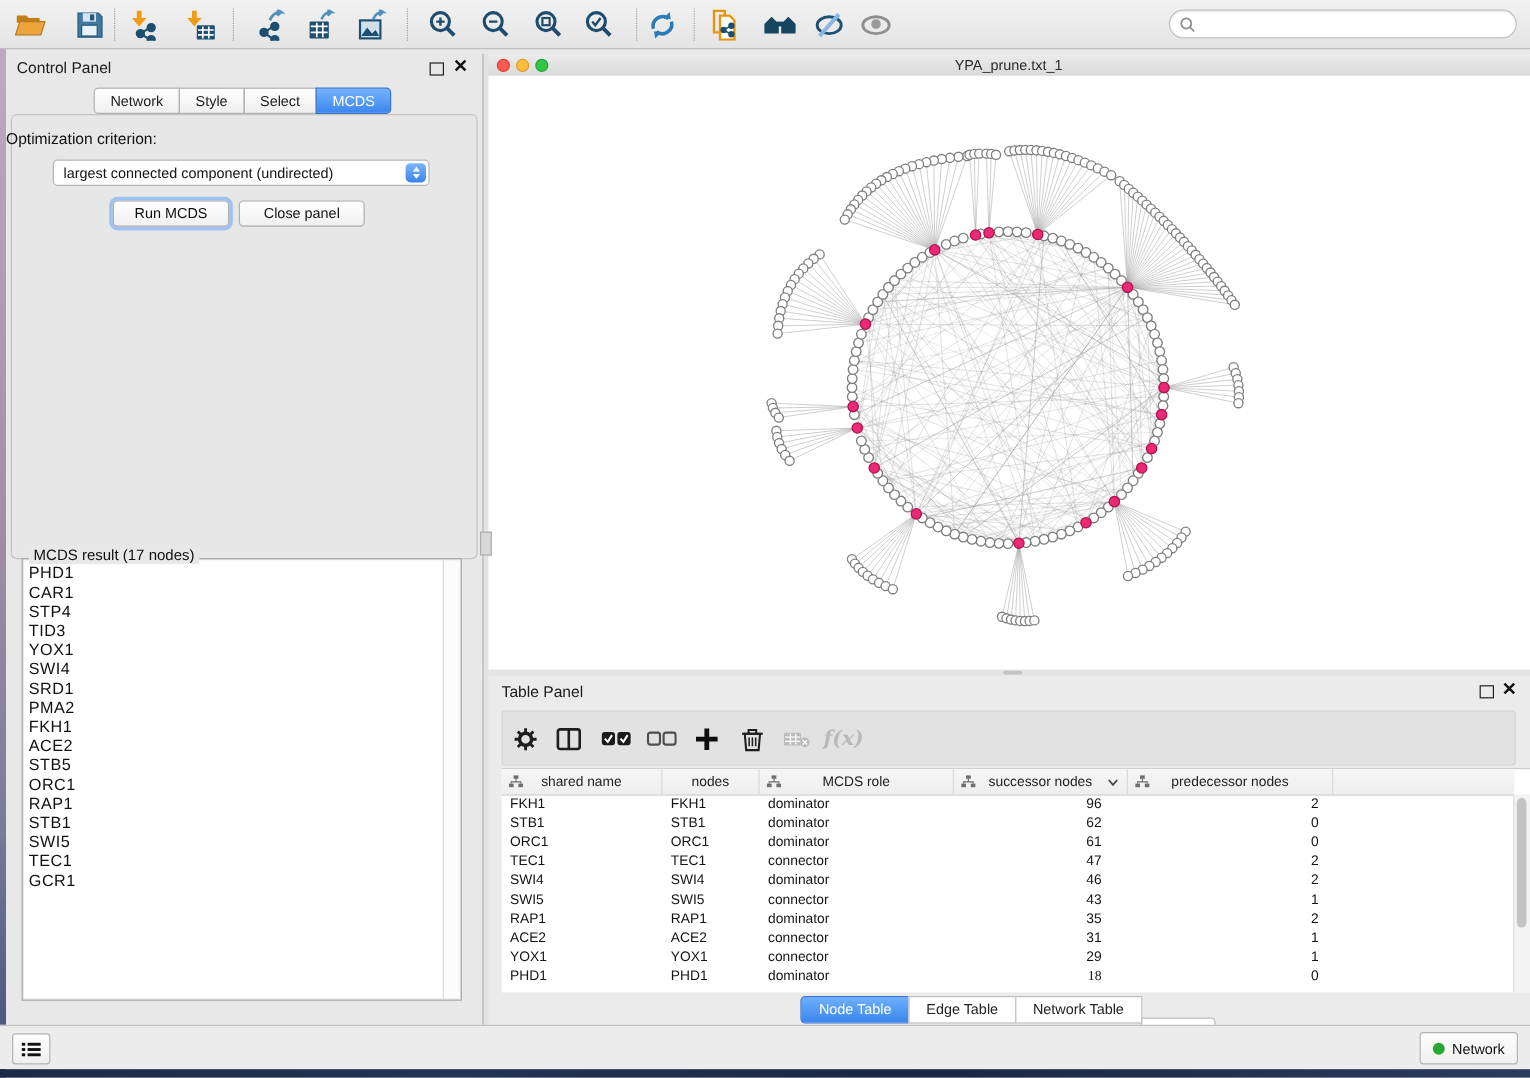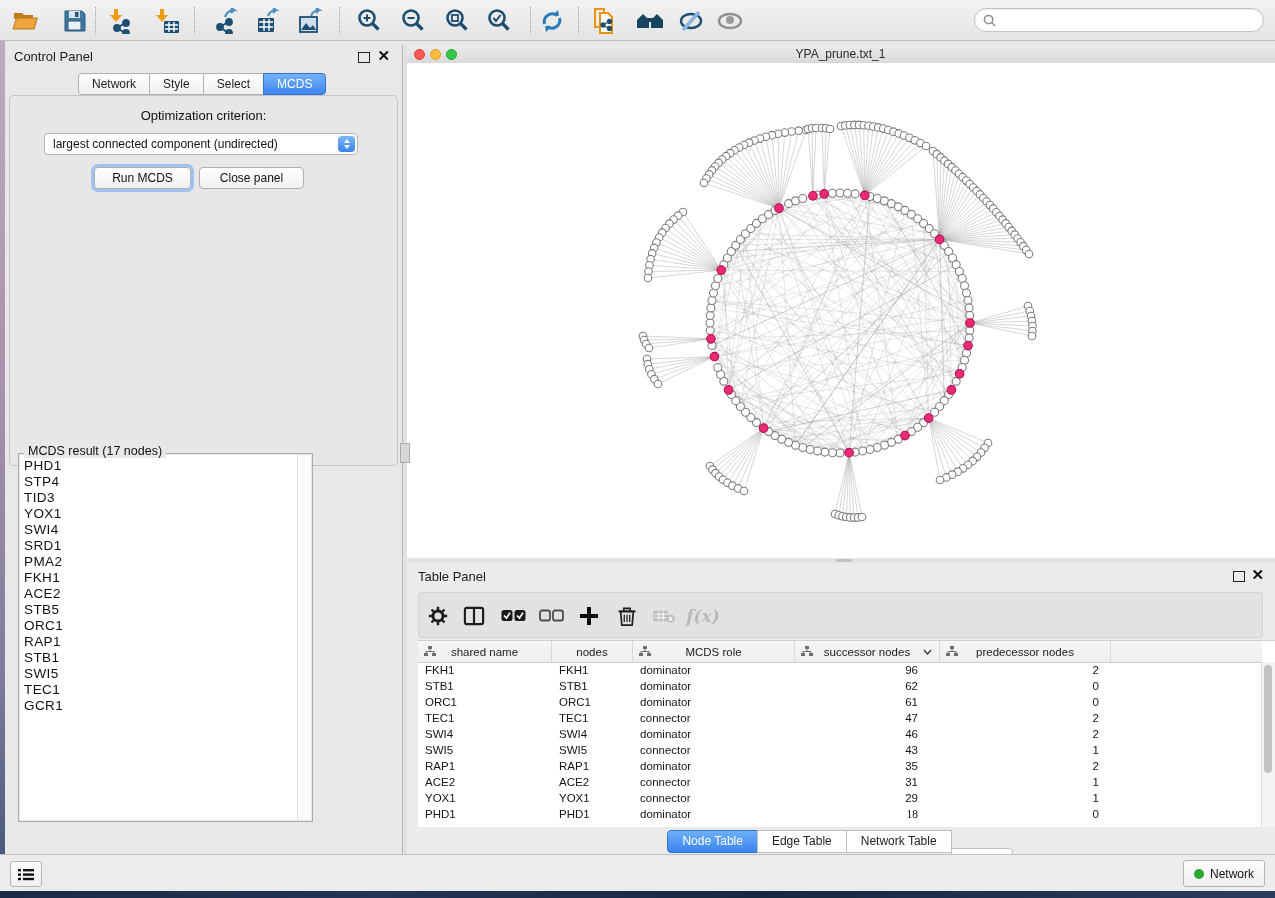--- a/index.html
+++ b/index.html
@@ -34,35 +34,35 @@
   .win-close{position:absolute;top:3px;font-size:15px;font-weight:bold;color:#111;line-height:16px;}
   .cp .win-float{right:32px;} .cp .win-close{right:12px;}
   .cp-tabs{position:absolute;left:74px;top:28px;display:flex;height:20px;}
   .cp-tab{height:20px;line-height:20px;padding:0 13px;font-size:12px;background:linear-gradient(#ffffff,#efefef);
     border:1px solid #b2b2b2;margin-left:-1px;color:#222;}
   .cp-tab:first-child{border-radius:4px 0 0 4px;}
   .cp-tab:last-child{border-radius:0 4px 4px 0;}
   .cp-tab.active{background:linear-gradient(#74b3fb,#3c86ef);color:#fff;border-color:#3573cf;}
   .cp-box{position:absolute;left:4px;top:50px;width:387px;height:369px;background:#e7e7e7;
     border:1px solid #c4c4c4;border-radius:5px;}
-  .opt-label{position:absolute;left:0;top:63px;width:100%;text-align:center;font-size:13px;color:#111;}
+  .opt-label{position:absolute;left:0;top:63px;width:100%;text-align:left;font-size:13px;color:#111;}
   .select{position:absolute;left:39px;top:88px;width:314px;height:22px;background:#fff;
     border:1px solid #b6b6b6;border-radius:4px;box-sizing:border-box;display:flex;align-items:center;}
   .select .sel-text{font-size:12px;padding-left:8px;color:#111;white-space:nowrap;}
   .sel-stepper{position:absolute;right:2px;top:2px;width:17px;height:16px;border-radius:4px;
     background:linear-gradient(#7cb6fc,#3b82ea);display:flex;flex-direction:column;align-items:center;justify-content:center;}
   .sel-stepper b{display:block;width:0;height:0;border-left:3.5px solid transparent;border-right:3.5px solid transparent;}
   .sel-up{border-bottom:4px solid #fff;margin-bottom:2px;}
   .sel-down{border-top:4px solid #fff;}
   .cp-btn{position:absolute;top:122px;height:22px;background:linear-gradient(#ffffff,#f0f0f0);
     border:1px solid #b0b0b0;border-radius:4px;font-size:12px;color:#111;display:flex;
     align-items:center;justify-content:center;box-sizing:border-box;}
   .btn-run{left:89px;width:97px;box-shadow:0 0 0 3px rgba(110,170,250,.6);}
   .btn-close{left:194px;width:105px;}
-  .mcds-group{position:absolute;left:13px;top:400px;width:295px;height:377px;}
+  .mcds-group{position:absolute;left:13px;top:412px;width:367px;height:377px;}
   .mcds-legend{position:absolute;left:6px;top:-1px;background:#e8e8e8;padding:0 4px;font-size:12.5px;color:#111;z-index:1;}
   .mcds-frame{position:absolute;left:0;top:8px;right:0;bottom:0;border:1px solid #ababab;}
   .mcds-list{position:absolute;left:2px;top:10px;right:15px;bottom:2px;background:#fff;
     border-right:1px solid #e0e0e0;overflow:hidden;padding:3px 0 0 4px;}
   .mcds-scroll{position:absolute;top:10px;right:2px;bottom:2px;width:13px;background:#fcfcfc;border-left:1px solid #ddd;}
   .mcds-item{font-size:13.5px;line-height:16px;color:#111;letter-spacing:.4px;}
 
   
   .vsplit{position:absolute;left:402px;top:45px;width:4px;height:810px;background:#e2e2e2;
     border-left:1px solid #b7b7b7;z-index:3;}
@@ -306,20 +306,21 @@
         <b class="sel-down"></b>
       </span>
   </div>
   <div class="cp-btn btn-run">Run MCDS</div>
   <div class="cp-btn btn-close">Close panel</div>
   <div class="mcds-group">
     <span class="mcds-legend">MCDS result (17 nodes)</span>
     <div class="mcds-frame"></div>
     <div class="mcds-list" id="mcds-list">
         <div class="mcds-item">PHD1</div>
+        <div class="mcds-item">CAR1</div>
         <div class="mcds-item">STP4</div>
         <div class="mcds-item">TID3</div>
         <div class="mcds-item">YOX1</div>
         <div class="mcds-item">SWI4</div>
         <div class="mcds-item">SRD1</div>
         <div class="mcds-item">PMA2</div>
         <div class="mcds-item">FKH1</div>
         <div class="mcds-item">ACE2</div>
         <div class="mcds-item">STB5</div>
         <div class="mcds-item">ORC1</div>

